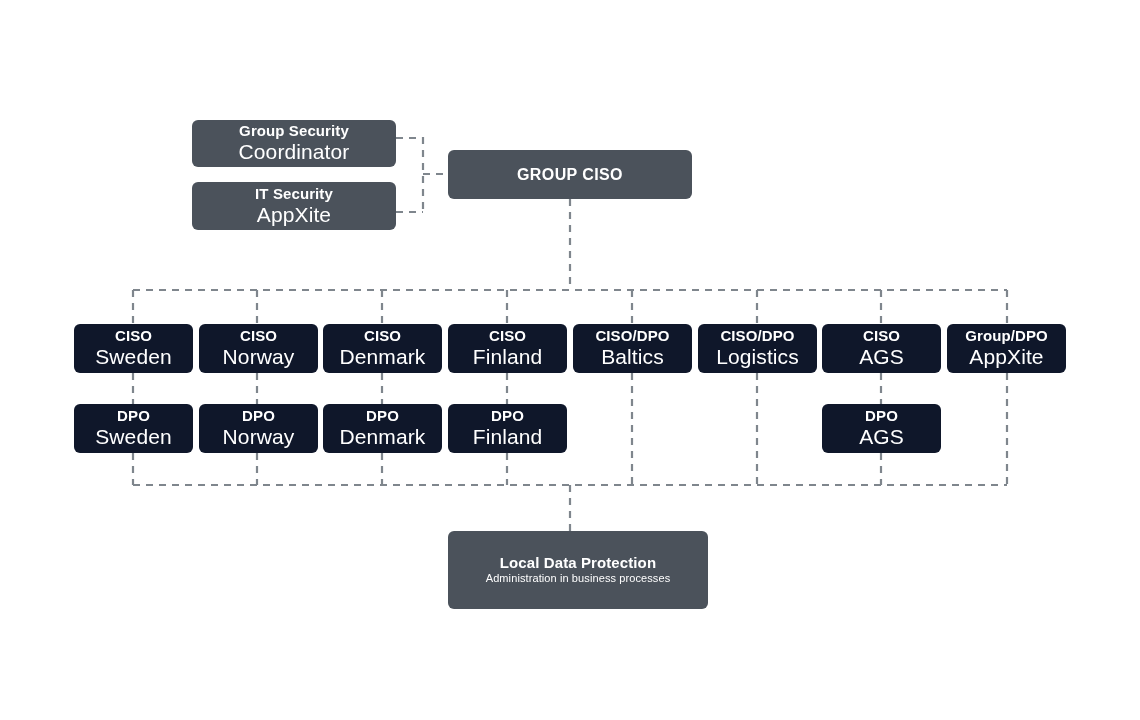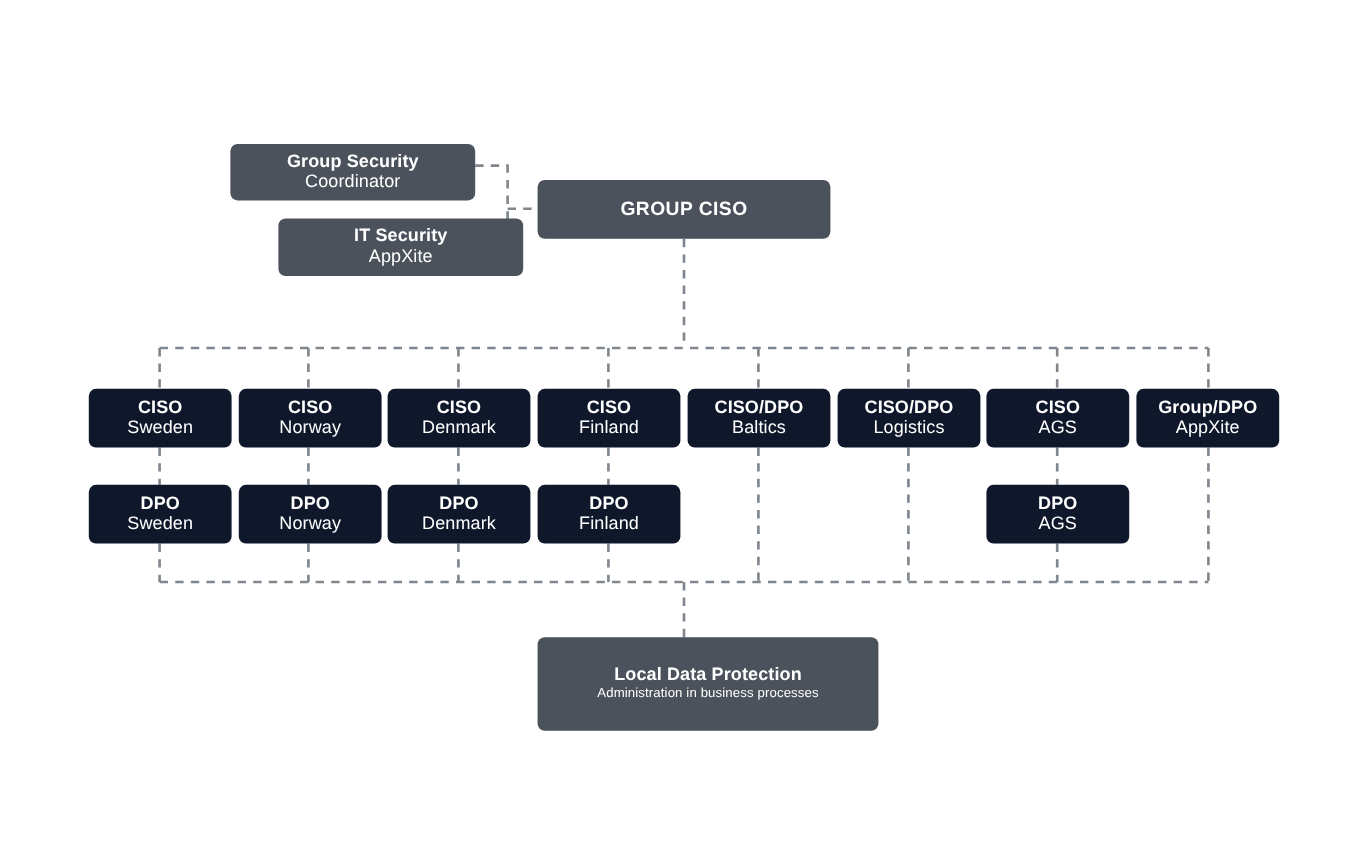--- a/index.html
+++ b/index.html
@@ -34,21 +34,21 @@
     z-index: 5;
   }
   .box .t1 {
     font-weight: bold;
     font-size: 15px;
     letter-spacing: 0.1px;
     white-space: nowrap;
   }
   .box .t2 {
     font-weight: normal;
-    font-size: 15px;
+    font-size: 21px;
     letter-spacing: 0.1px;
   }
   .box.dark {
     background: #4b525b;
   }
   .box.green {
     background: #0f172a;
   }
   .box.single .t1 {
     font-size: 16px;
@@ -116,21 +116,21 @@
 
       <path d="M570,485 L570,531"></path>
     </g>
   </svg>
 
   <div class="box dark" style="left:192px; top:120px; width:204px; height:47px;">
     <div class="t1">Group Security</div>
     <div class="t2">Coordinator</div>
   </div>
 
-  <div class="box dark" style="left:192px; top:182px; width:204px; height:48px;margin-left:40px;">
+  <div class="box dark" style="left:192px; top:182px; width:204px; height:48px;">
     <div class="t1">IT Security</div>
     <div class="t2">AppXite</div>
   </div>
 
   <div class="box dark single" style="left:448px; top:150px; width:244px; height:49px;align-items:center;">
     <div class="t1">GROUP CISO</div>
   </div>
 
   <div class="box green" style="left:74px; top:324px; width:119px; height:49px;">
     <div class="t1">CISO</div>
@@ -179,18 +179,18 @@
   </div>
   <div class="box green" style="left:448px; top:404px; width:119px; height:49px;">
     <div class="t1">DPO</div>
     <div class="t2">Finland</div>
   </div>
   <div class="box green" style="left:822px; top:404px; width:119px; height:49px;">
     <div class="t1">DPO</div>
     <div class="t2">AGS</div>
   </div>
 
-  <div class="box dark wide-note" style="left:448px; top:531px; width:284px; height:78px;">
+  <div class="box dark wide-note" style="left:448px; top:531px; width:260px; height:78px;">
     <div class="t1">Local Data Protection</div>
     <div class="t2">Administration in business processes</div>
   </div>
 
 </div>
 
 </body></html>

